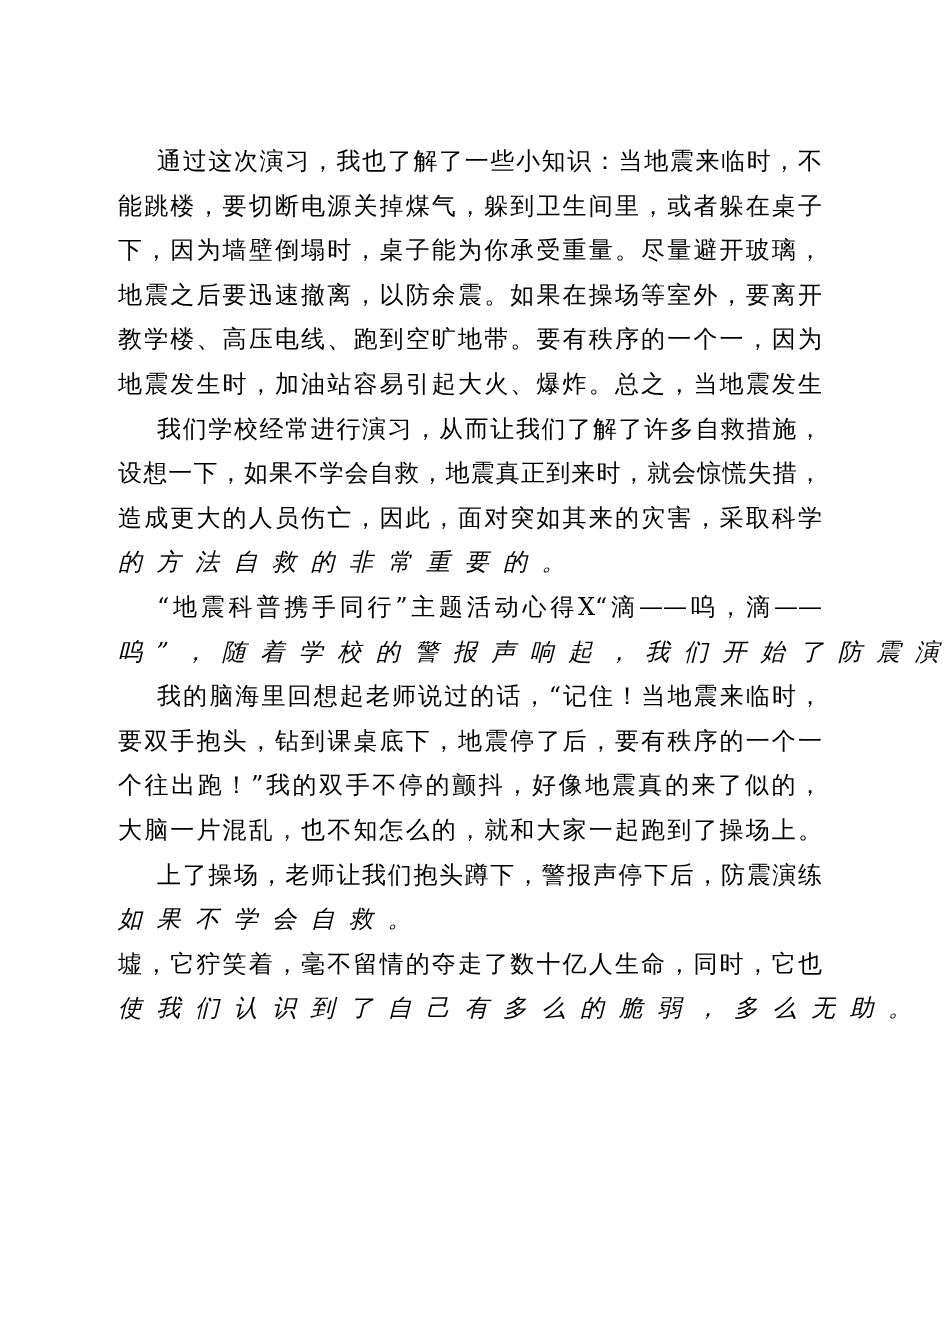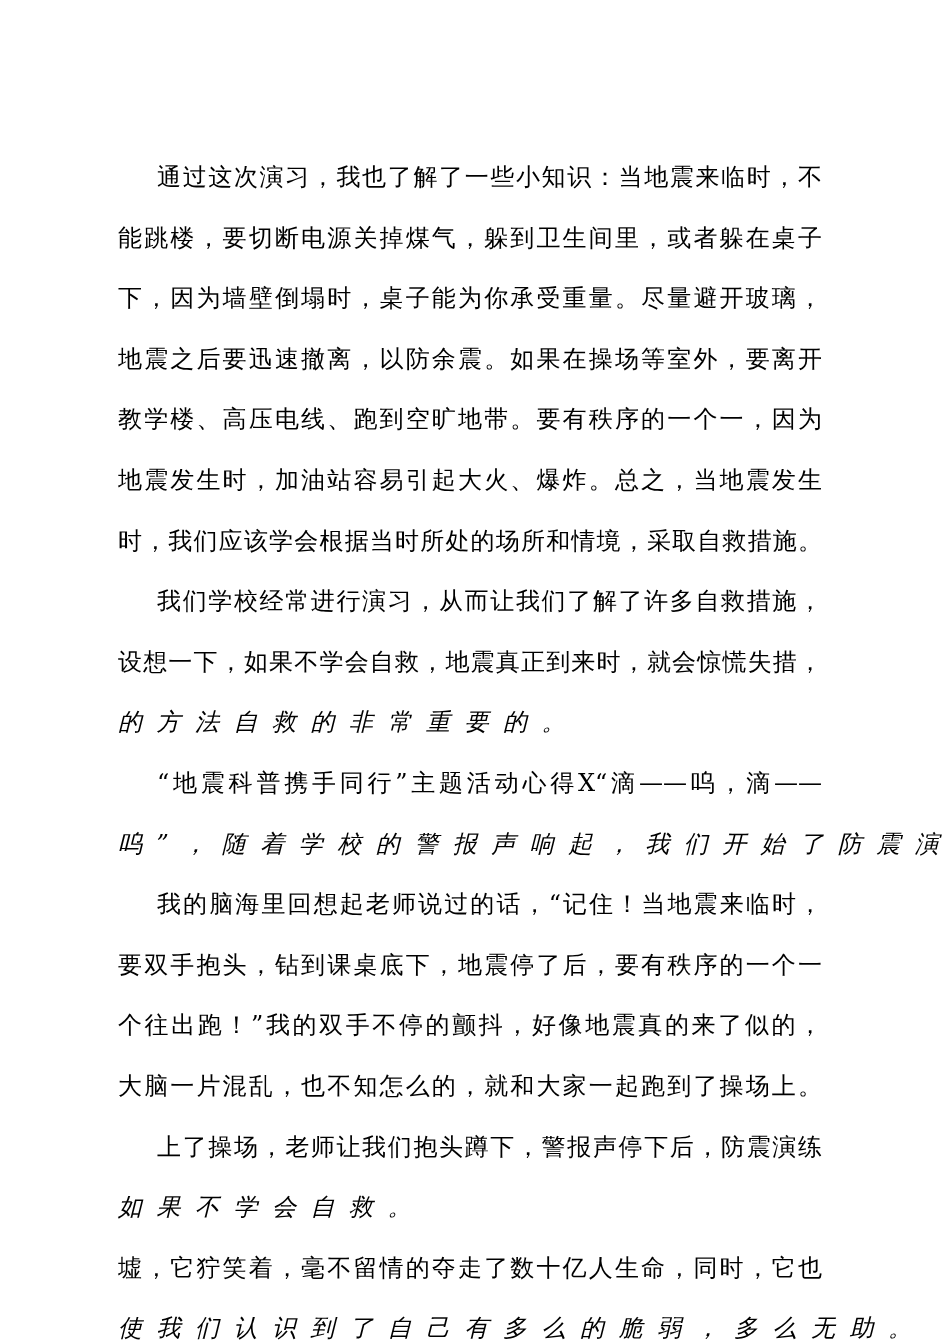--- a/index.html
+++ b/index.html
@@ -30,21 +30,20 @@
       width: 704px;
     }
     .line {
       height: 44.6px;
       line-height: 44.6px;
       font-size: 24px;
       white-space: nowrap;
       text-align: justify;
       text-align-last: justify;
       overflow: visible;
-      margin-top: 16px;
     }
     .line.last {
       text-align-last: left;
       letter-spacing: 14.5px;
       font-style: italic;
     }
     .line.indent {
       padding-left: 39px;
     }
   </style>
@@ -54,26 +53,26 @@
 <div class="page">
   <div class="text-block">
 
     <div>
       <div class="line indent">通过这次演习，我也了解了一些小知识：当地震来临时，不</div>
       <div class="line">能跳楼，要切断电源关掉煤气，躲到卫生间里，或者躲在桌子</div>
       <div class="line">下，因为墙壁倒塌时，桌子能为你承受重量。尽量避开玻璃，</div>
       <div class="line">地震之后要迅速撤离，以防余震。如果在操场等室外，要离开</div>
       <div class="line">教学楼、高压电线、跑到空旷地带。要有秩序的一个一，因为</div>
       <div class="line">地震发生时，加油站容易引起大火、爆炸。总之，当地震发生</div>
-      <div class="line">时，我们应该学会根据当时所处的场所和情境，采取自救措施。</div>
     </div>
 
     <div>
       <div class="line indent">我们学校经常进行演习，从而让我们了解了许多自救措施，</div>
       <div class="line">设想一下，如果不学会自救，地震真正到来时，就会惊慌失措，</div>
+      <div class="line">造成更大的人员伤亡，因此，面对突如其来的灾害，采取科学</div>
       <div class="line last">的方法自救的非常重要的。</div>
     </div>
 
     <div>
       <div class="line indent">“地震科普携手同行”主题活动心得X“滴——呜，滴——</div>
       <div class="line last">呜”，随着学校的警报声响起，我们开始了防震演练。</div>
     </div>
 
     <div>
       <div class="line indent">我的脑海里回想起老师说过的话，“记住！当地震来临时，</div>

